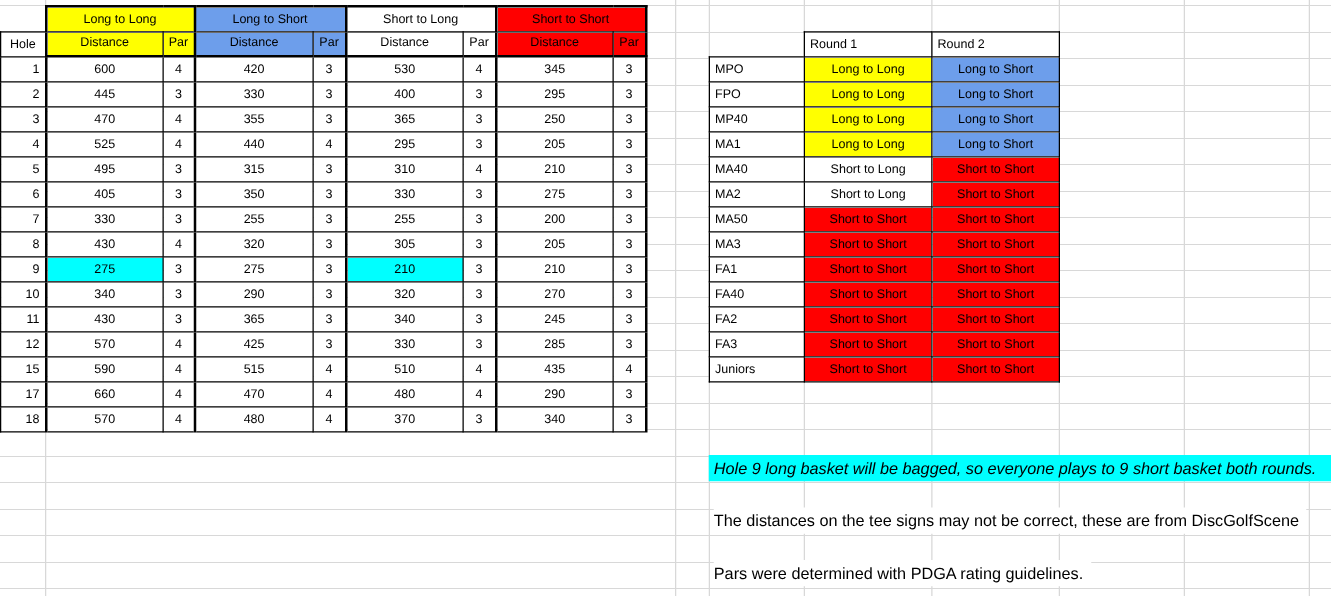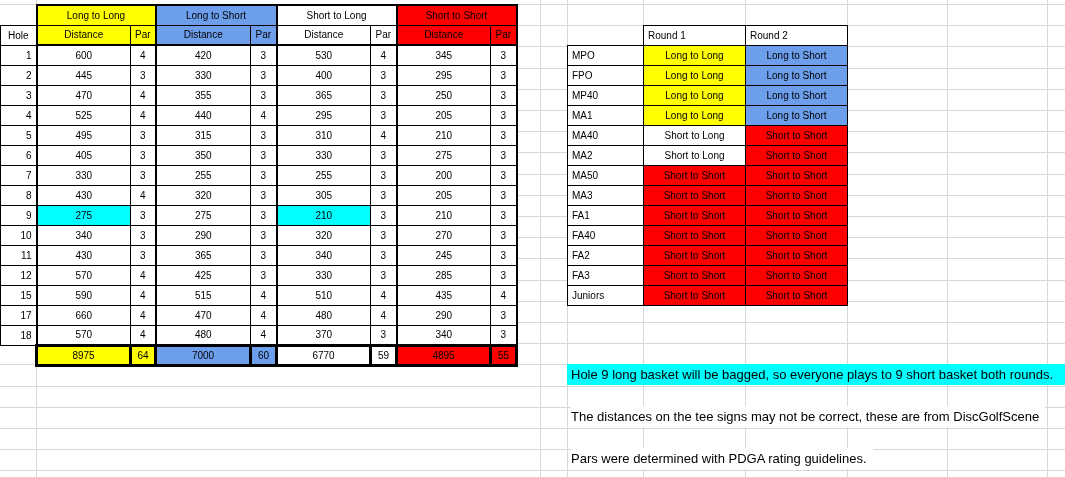--- a/index.html
+++ b/index.html
@@ -254,31 +254,20 @@
           <td class="holecell">18</td>
           <td class="dcell">570</td>
           <td class="pcell">4</td>
           <td class="dcell">480</td>
           <td class="pcell">4</td>
           <td class="dcell">370</td>
           <td class="pcell">3</td>
           <td class="dcell">340</td>
           <td class="pcell">3</td>
         </tr>
-        <tr>
-          <td class="nob"></td>
-          <td class="tdist" style="background: rgb(255, 255, 0);">8975</td>
-          <td class="tpar" style="background: rgb(255, 255, 0);">64</td>
-          <td class="tdist" style="background: rgb(109, 158, 235);">7000</td>
-          <td class="tpar" style="background: rgb(109, 158, 235);">60</td>
-          <td class="tdist" style="background: rgb(255, 255, 255);">6770</td>
-          <td class="tpar" style="background: rgb(255, 255, 255);">59</td>
-          <td class="tdist" style="background: rgb(255, 0, 0);">4895</td>
-          <td class="tpar" style="background: rgb(255, 0, 0);">55</td>
-        </tr>
       </tbody>
   </table>
 
   <table id="rounds-table">
     <colgroup>
       <col style="width:76px">
         <col style="width:102px">
         <col style="width:102px">
     </colgroup>
     <tbody>
@@ -348,20 +337,20 @@
           <td class="cfgcell" style="background: rgb(255, 0, 0);">Short to Short</td>
         </tr>
         <tr>
           <td class="divname">Juniors</td>
           <td class="cfgcell" style="background: rgb(255, 0, 0);">Short to Short</td>
           <td class="cfgcell" style="background: rgb(255, 0, 0);">Short to Short</td>
         </tr>
       </tbody>
   </table>
 
-  <div class="note" id="note-0" style="background: rgb(0, 255, 255);">Hole 9 long basket will be bagged, so everyone plays to 9 short basket both rounds.</div>
+  <div class="note" id="note-0" style="background: rgb(0, 255, 255); font-style: italic;">Hole 9 long basket will be bagged, so everyone plays to 9 short basket both rounds.</div>
   <div class="note" id="note-1">
     <span class="note-plain">The distances on the tee signs may not be correct, these are from DiscGolfScene</span>
   </div>
   <div class="note" id="note-2">
     <span class="note-plain">Pars were determined with PDGA rating guidelines.</span>
   </div>
 </div>
 
 </body></html>

